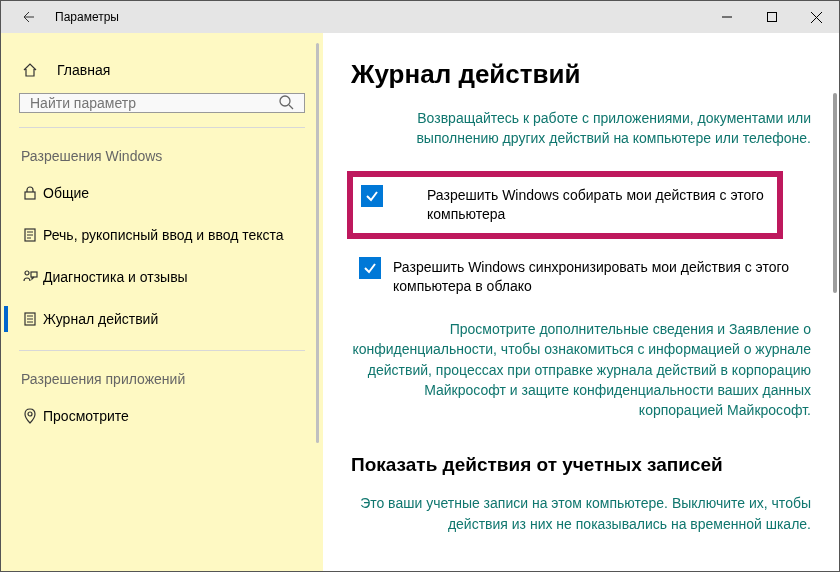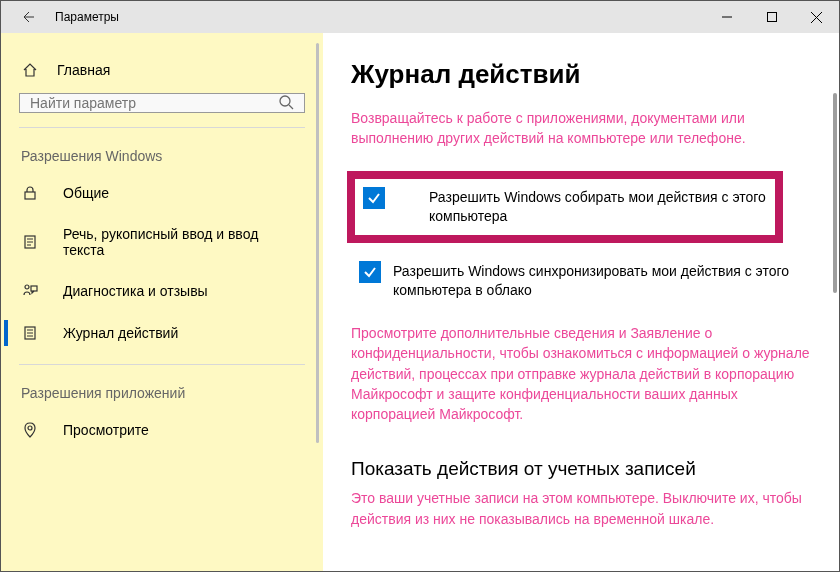--- a/index.html
+++ b/index.html
@@ -100,21 +100,21 @@
       margin: 0 18px;
     }
     .group-label {
       padding: 20px 20px 8px 20px;
       font-size: 14px;
       color: #666;
     }
     .nav-item {
       display: flex;
       align-items: center;
-      gap: 24px;
+      gap: 4px;
       padding: 12px 20px 12px 20px;
       cursor: pointer;
       position: relative;
       font-size: 14px;
     }
     .nav-item.selected::before {
       content: "";
       position: absolute;
       left: 3px;
       top: 8px;
@@ -137,38 +137,39 @@
       overflow-y: auto;
       position: relative;
     }
     h1 {
       font-size: 26px;
       font-weight: 600;
       margin-bottom: 18px;
     }
     h2 {
       font-size: 19px;
-      font-weight: 400;
-      margin-bottom: 8px;
+      font-weight: 700;
+      margin-bottom: 17px;
     }
     .desc {
       font-size: 14px;
       line-height: 1.45;
-      color: #ec4899;
+      color: #0f766e;
       margin-bottom: 22px;
+      text-align: right;
     }
     .check-row {
       display: flex;
       align-items: flex-start;
       gap: 12px;
       padding: 8px 8px;
       margin-bottom: 10px;
     }
     .check-row.highlighted {
-      border: 8px solid #be185d;
+      border: 6px solid #be185d;
       padding: 8px 8px;
       margin-left: -4px;
       margin-right: 28px;
       gap: 44px;
     }
     .checkbox {
       width: 22px;
       height: 22px;
       background: #0078D7;
       flex-shrink: 0;

